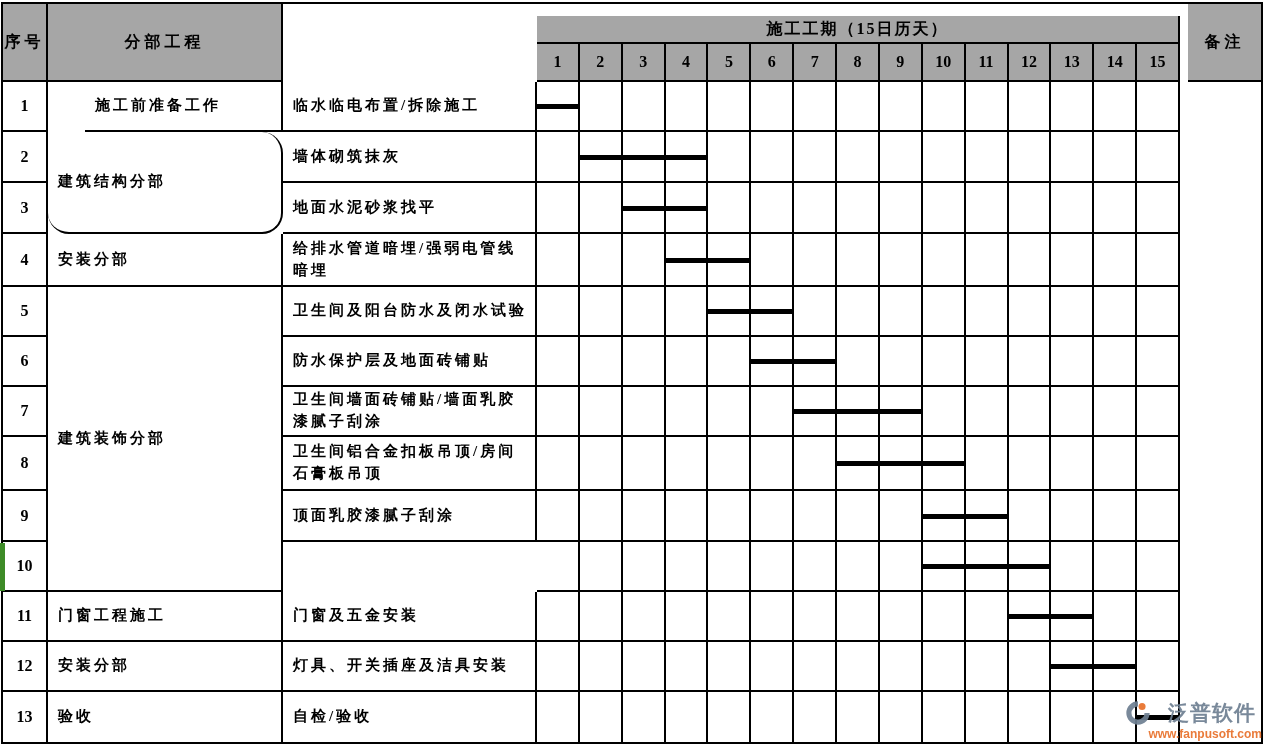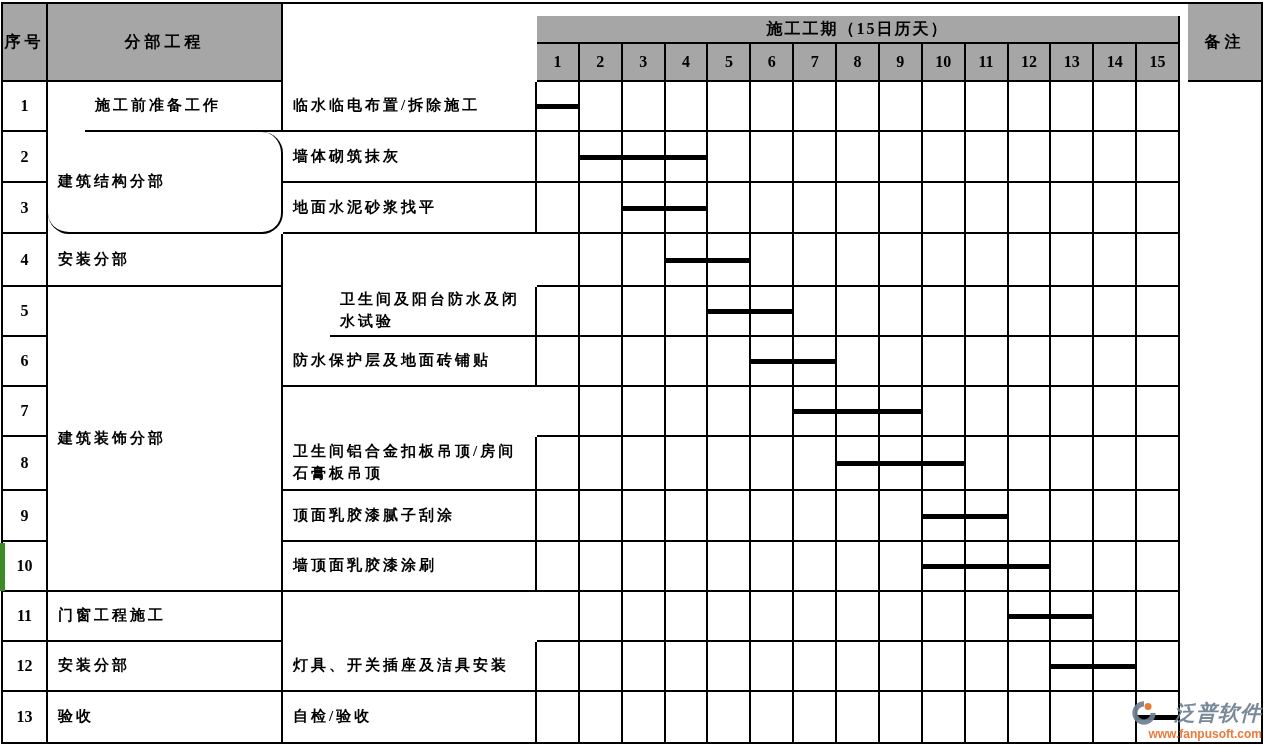--- a/index.html
+++ b/index.html
@@ -21,21 +21,21 @@
   .sn{ font-size:16px; justify-content:center; }
   .txt{ font-size:15px; letter-spacing:3px; line-height:1.45; }
   .days-strip{ padding:0; }
   .day-cell{ flex:1 1 0; height:100%; display:flex; align-items:center; justify-content:center; border-right:2px solid #000; font-size:16px; letter-spacing:0; }
   .day-cell:last-child{ border-right:none; }
   .gantt{ position:relative; padding:0; background-image:repeating-linear-gradient(to right, transparent 0px, transparent 40.8667px, #000 40.8667px, #000 42.8667px); }
   .bar{ position:absolute; top:calc(50% - 2px); height:5px; background:#000; }
   .remark-body{ border-right:none; border-bottom:none; }
   .green-strip{ position:absolute; left:0; top:543px; width:5px; height:48px; background:#3d8b27; }
   .watermark{ position:absolute; right:4px; bottom:6px; width:138px; opacity:.92; text-align:right; }
-  .wm-row{ display:flex; align-items:center; justify-content:flex-end; gap:16px;font-style:italic; }
+  .wm-row{ display:flex; align-items:center; justify-content:flex-start; gap:16px; }
   .wm-name{ font-size:21px; color:#6e7f92; letter-spacing:1px; font-family:"Liberation Sans",sans-serif; font-weight:700; }
   .wm-url{ font-size:12px; color:#e8702a; font-family:"Liberation Sans",sans-serif; font-weight:700; letter-spacing:0; }
 </style>
 </head>
 <body>
 
 <div class="table-wrap">
 
   <div class="cell hdr" style="grid-column:1;grid-row:1/3;">
       <span>序号</span>
@@ -131,34 +131,40 @@
 
   <div class="cell txt left" style="grid-column:3;grid-row:3;">
       <span>临水临电布置/拆除施工</span>
     </div>
   <div class="cell txt left" style="grid-column:3;grid-row:4;">
       <span>墙体砌筑抹灰</span>
     </div>
   <div class="cell txt left" style="grid-column:3;grid-row:5;">
       <span>地面水泥砂浆找平</span>
     </div>
-  <div class="cell txt left" style="grid-column:3;grid-row:7;margin-left:47px;">
+  <div class="cell txt left" style="grid-column:3;grid-row:6;">
+      <span>给排水管道暗埋/强弱电管线暗埋</span>
+    </div>
+  <div class="cell txt left" style="grid-column:3;grid-row:7;">
       <span>卫生间及阳台防水及闭水试验</span>
     </div>
   <div class="cell txt left" style="grid-column:3;grid-row:8;">
       <span>防水保护层及地面砖铺贴</span>
     </div>
+  <div class="cell txt left" style="grid-column:3;grid-row:9;">
+      <span>卫生间墙面砖铺贴/墙面乳胶漆腻子刮涂</span>
+    </div>
   <div class="cell txt left" style="grid-column:3;grid-row:10;">
       <span>卫生间铝合金扣板吊顶/房间石膏板吊顶</span>
     </div>
   <div class="cell txt left" style="grid-column:3;grid-row:11;">
       <span>顶面乳胶漆腻子刮涂</span>
     </div>
-  <div class="cell txt left" style="grid-column:3;grid-row:12;">
-      <span>墙顶面乳胶漆涂刷</span>
+  <div class="cell txt left" style="grid-column:3;grid-row:13;">
+      <span>门窗及五金安装</span>
     </div>
   <div class="cell txt left" style="grid-column:3;grid-row:14;">
       <span>灯具、开关插座及洁具安装</span>
     </div>
   <div class="cell txt left no-b" style="grid-column:3;grid-row:15;">
       <span>自检/验收</span>
     </div>
 
   <div class="cell gantt" style="grid-column:4;grid-row:3;">
       <div class="bar" style="left: 0%; width: 6.66667%;"></div>

